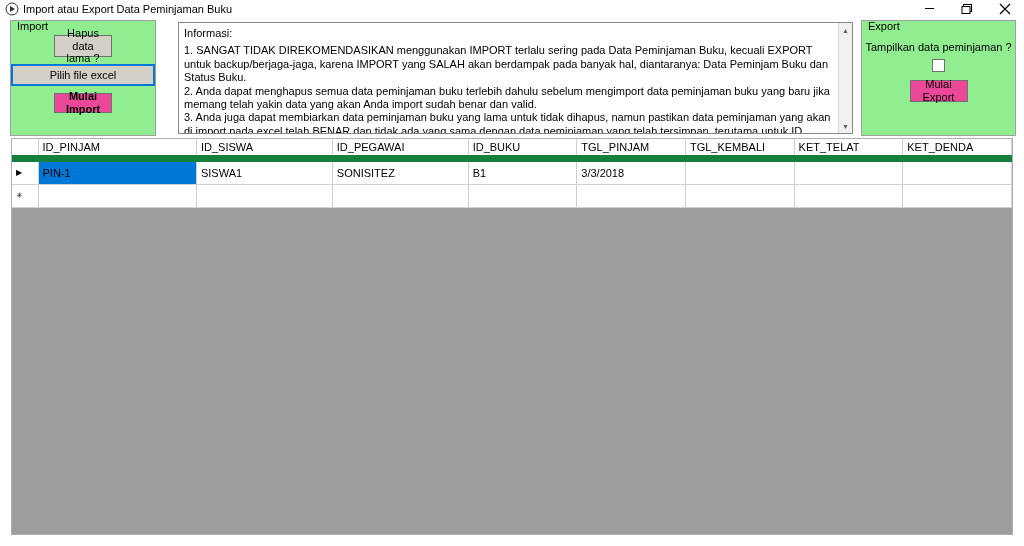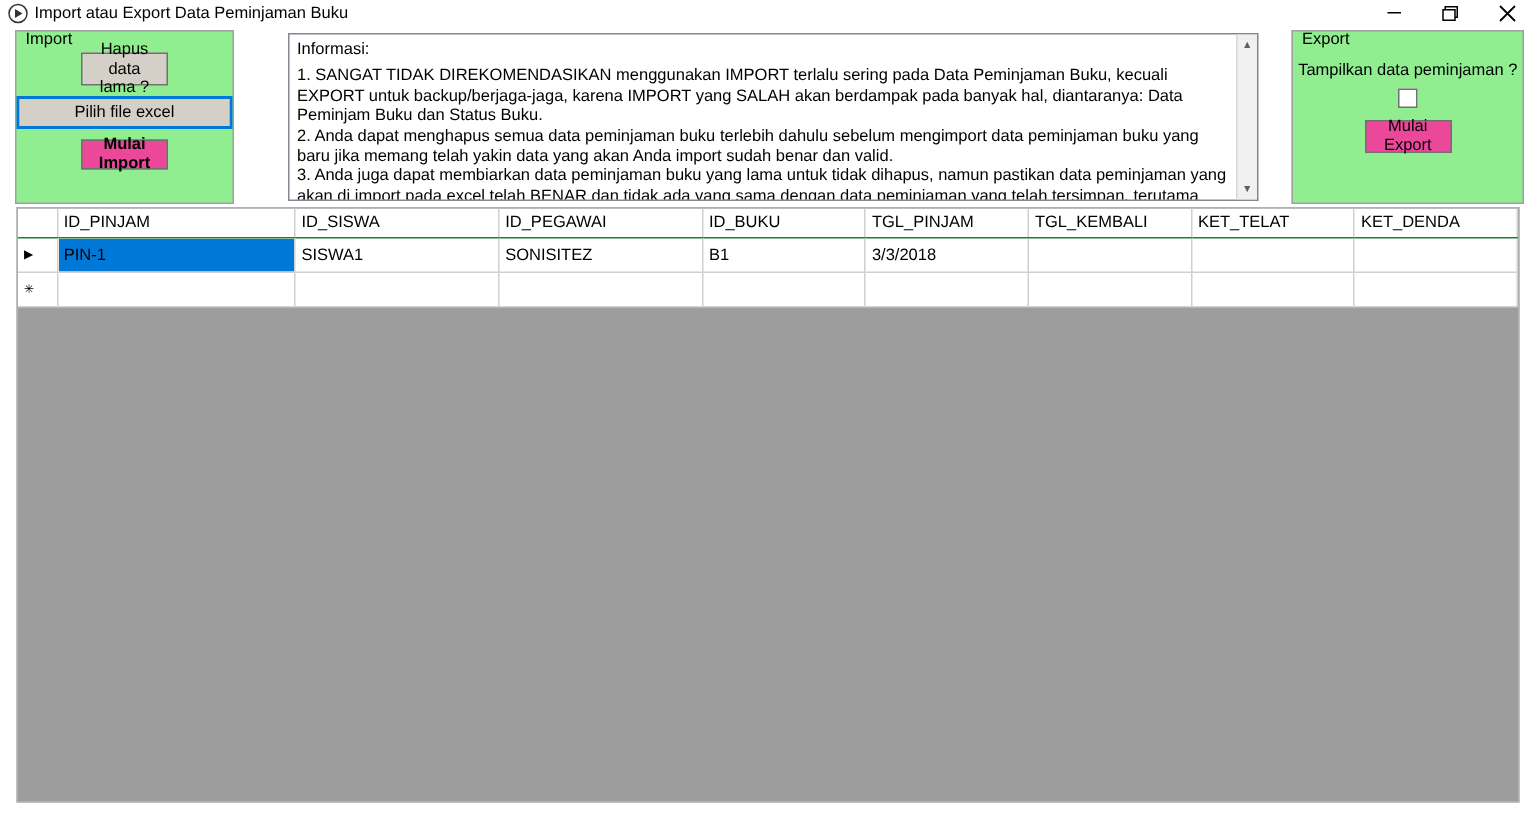--- a/index.html
+++ b/index.html
@@ -47,21 +47,21 @@
     color: #000;
   }
   .win-btn svg { display: block; }
 
   
   .top-row {
     height: 118px;
     display: flex;
     flex: 0 0 auto;
     padding: 2px 4px 0 4px;
-    gap: 18px;
+    gap: 4px;
   }
   
   .groupbox {
     position: relative;
     border: 1px solid #a0a0a0;
     background: #90ee90;
   }
   .groupbox > .gb-title {
     position: absolute;
     top: -1px; left: 4px;
@@ -208,21 +208,21 @@
     font-weight: normal;
     text-align: left;
     padding: 2px 4px;
     height: 18px;
     color: #000;
     overflow: hidden;
     white-space: nowrap;
   }
   table.grid thead th {
     background: #ffffff;
-    border-bottom: 1px solid #15803d;
+    border-bottom: 7px solid #15803d;
     height: 19px;
   }
   col.rowhdr { width: 26px; }
   th.rowhdr, td.rowhdr {
     background: #ffffff;
     text-align: center;
     padding: 0;
     color: #000;
     border-right: 1px solid #d0d0d0;
   }

